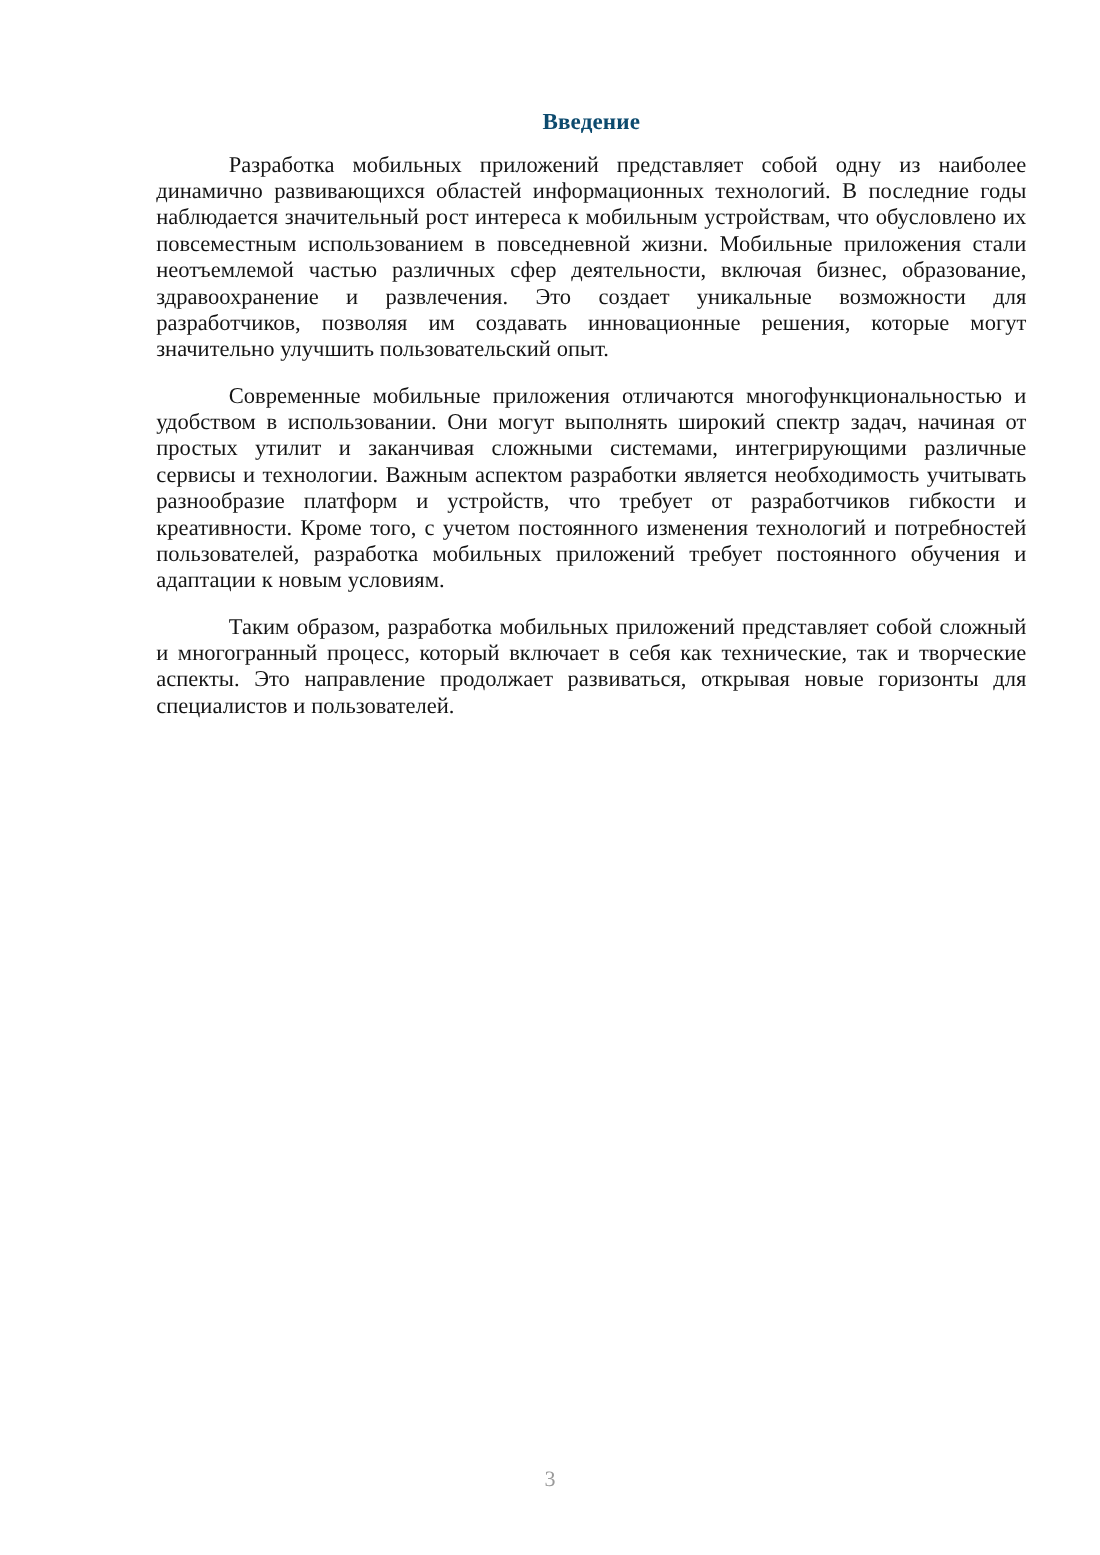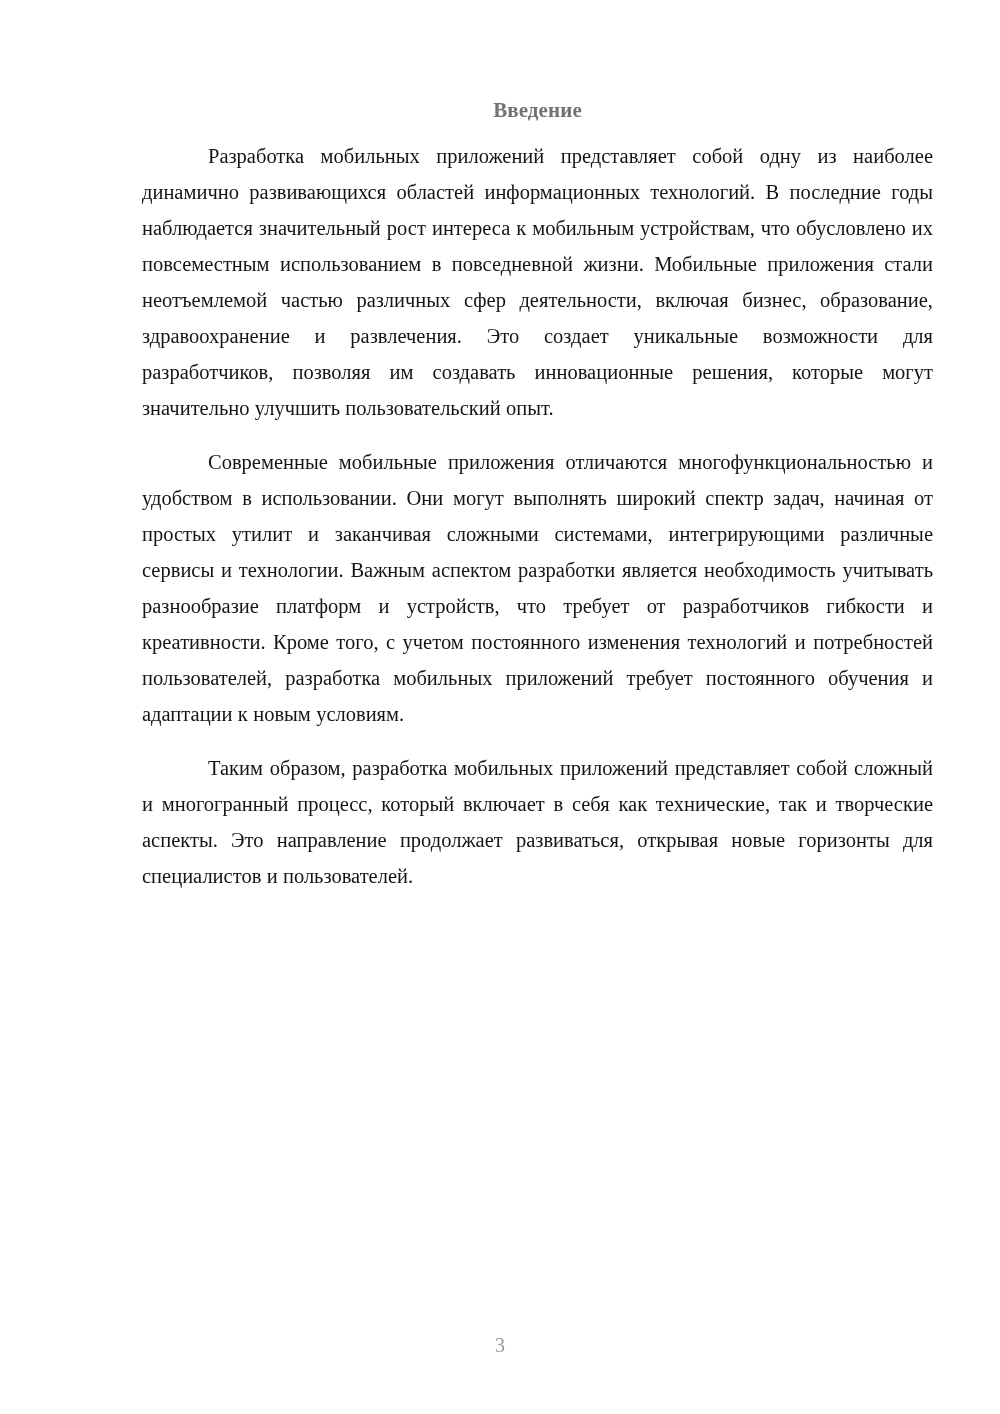--- a/index.html
+++ b/index.html
@@ -29,26 +29,26 @@
     width: 791px;
   }
 
   .doc-title {
     font-size: 21px;
     font-weight: bold;
     text-align: center;
     line-height: 36px;
     margin: 0 0 10px 0;
     letter-spacing: 0.1px;
-    color: #737373;
+    color: #0c4a6e;
   }
 
   .para {
     font-size: 20.5px;
-    line-height: 36px;
+    line-height: 24px;
     text-align: justify;
     text-justify: inter-word;
     text-indent: 66px;
     margin: 0 0 18px 0;
     hyphens: none;
     word-spacing: 0.2px;
     color: #141414;
   }
 
   .para:last-of-type {

